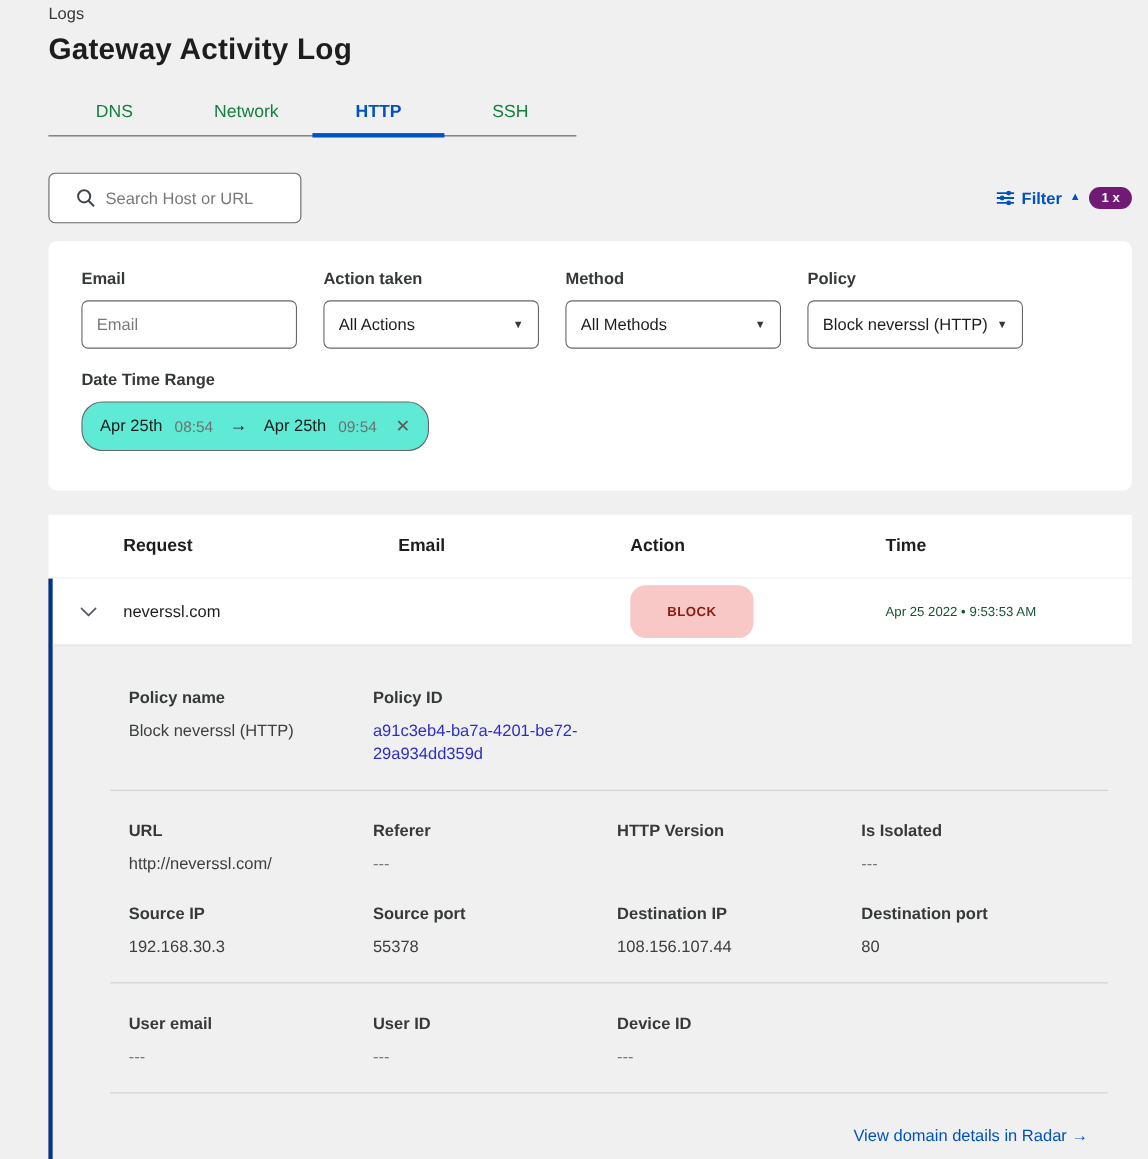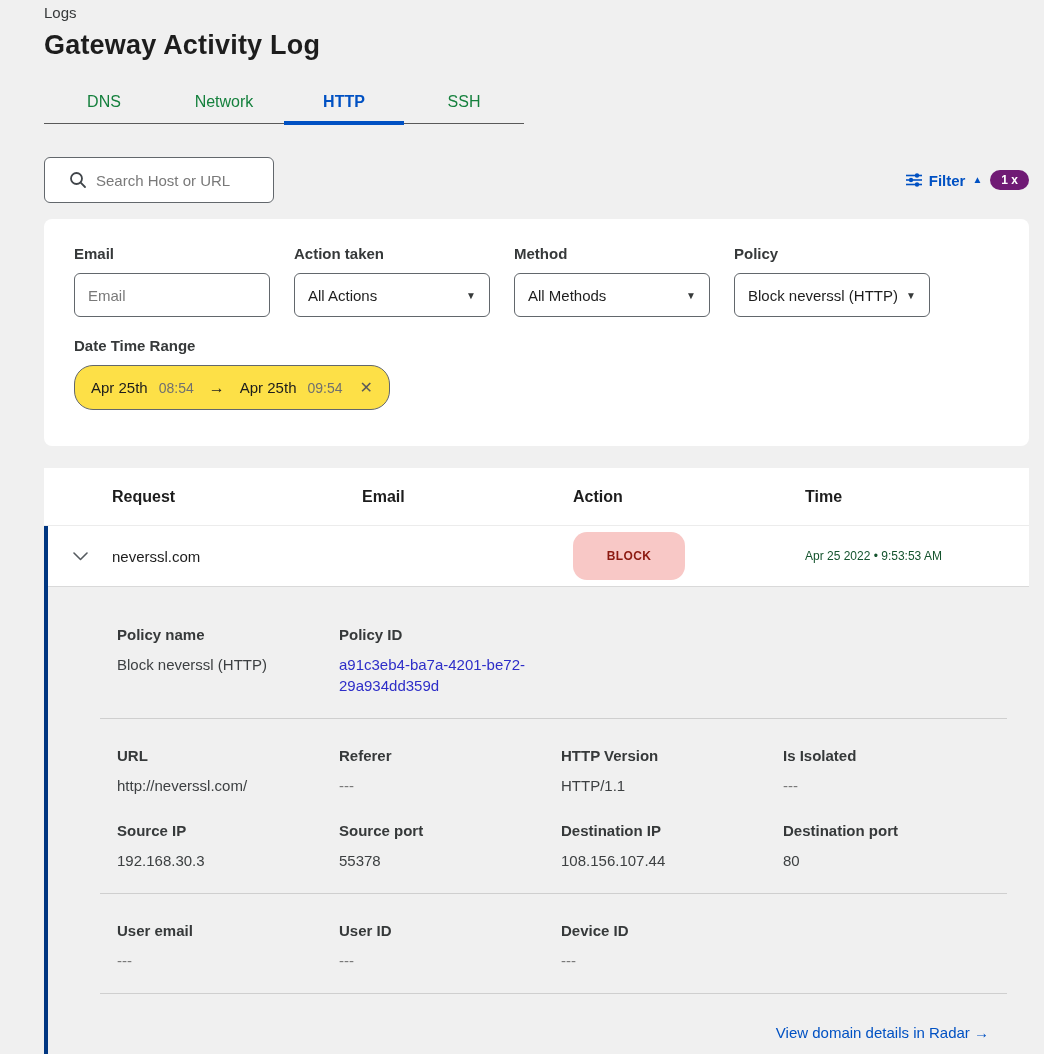--- a/index.html
+++ b/index.html
@@ -60,21 +60,21 @@
   }
   .text-input::placeholder { color:#797979; }
   .select {
     width:196px; height:44px; border:1px solid #62676c; border-radius:6px; background:#fff;
     display:flex; align-items:center; padding:0 13px; font-size:15px; color:#1d1d1d; cursor:pointer;
   }
   .select .caret-down { margin-left:auto; font-size:10px; color:#36393a; }
   .daterange-field { margin-top:20px; }
   .daterange {
     display:inline-flex; align-items:center; height:45px; border:1px solid #62676c; border-radius:19px;
-    background:#fde047; padding:0 16px; gap:11px; font-size:15px;
+    background:#5eead4; padding:0 16px; gap:11px; font-size:15px;
   }
   .dr-date { color:#1d1d1d; }
   .dr-time { color:#707070; font-size:14px; }
   .dr-arrow { color:#1d1d1d; font-size:16px; padding:0 4px; }
   .dr-clear { color:#5a5a5a; font-size:16px; cursor:pointer; padding-left:6px; }
 
   
   .log-table { margin-top:22px; width:985px; }
   .thead {
     background:#fff; display:grid; grid-template-columns:68px 250px 211px 232px 1fr;
@@ -240,21 +240,20 @@
             <div>
               <div class="dlabel">URL</div>
               <div class="dvalue">http://neverssl.com/</div>
             </div>
             <div>
               <div class="dlabel">Referer</div>
               <div class="dvalue muted">---</div>
             </div>
             <div>
               <div class="dlabel">HTTP Version</div>
-              <div class="dvalue">HTTP/1.1</div>
             </div>
             <div>
               <div class="dlabel">Is Isolated</div>
               <div class="dvalue muted">---</div>
             </div>
           </div>
           <div class="dgrid">
             <div>
               <div class="dlabel">Source IP</div>
               <div class="dvalue">192.168.30.3</div>

